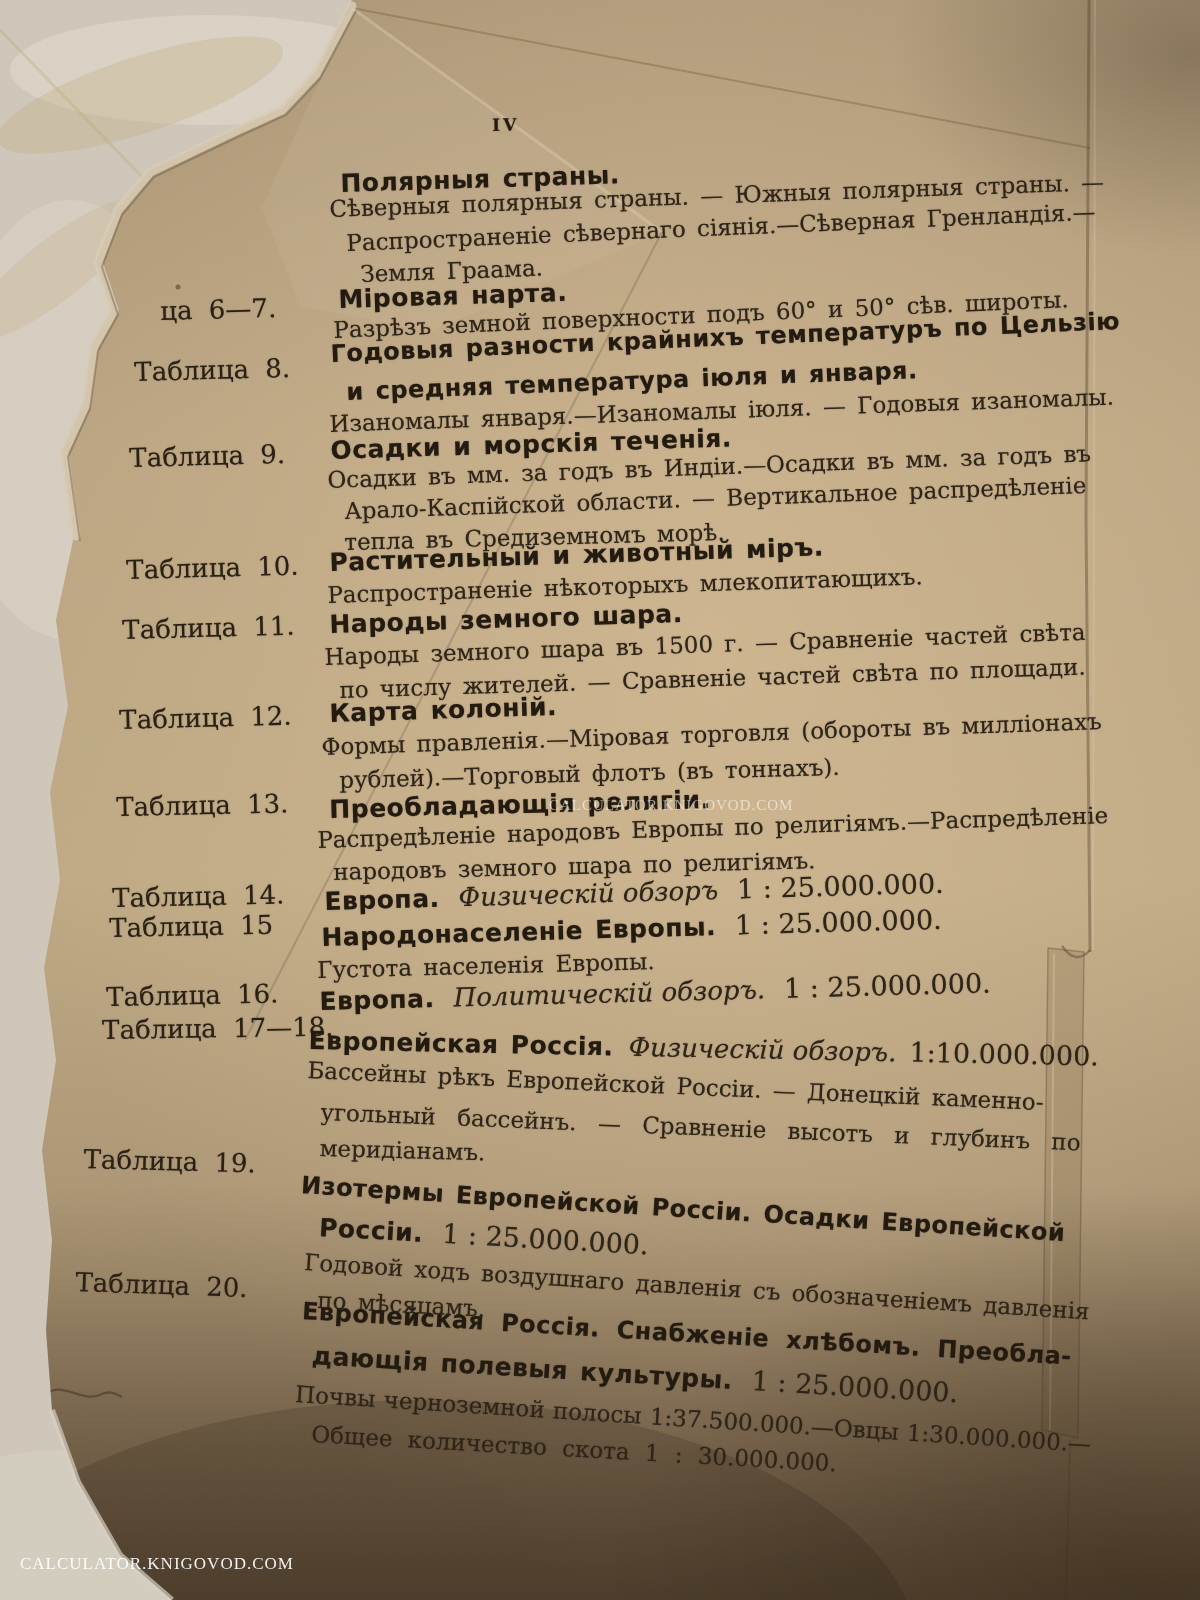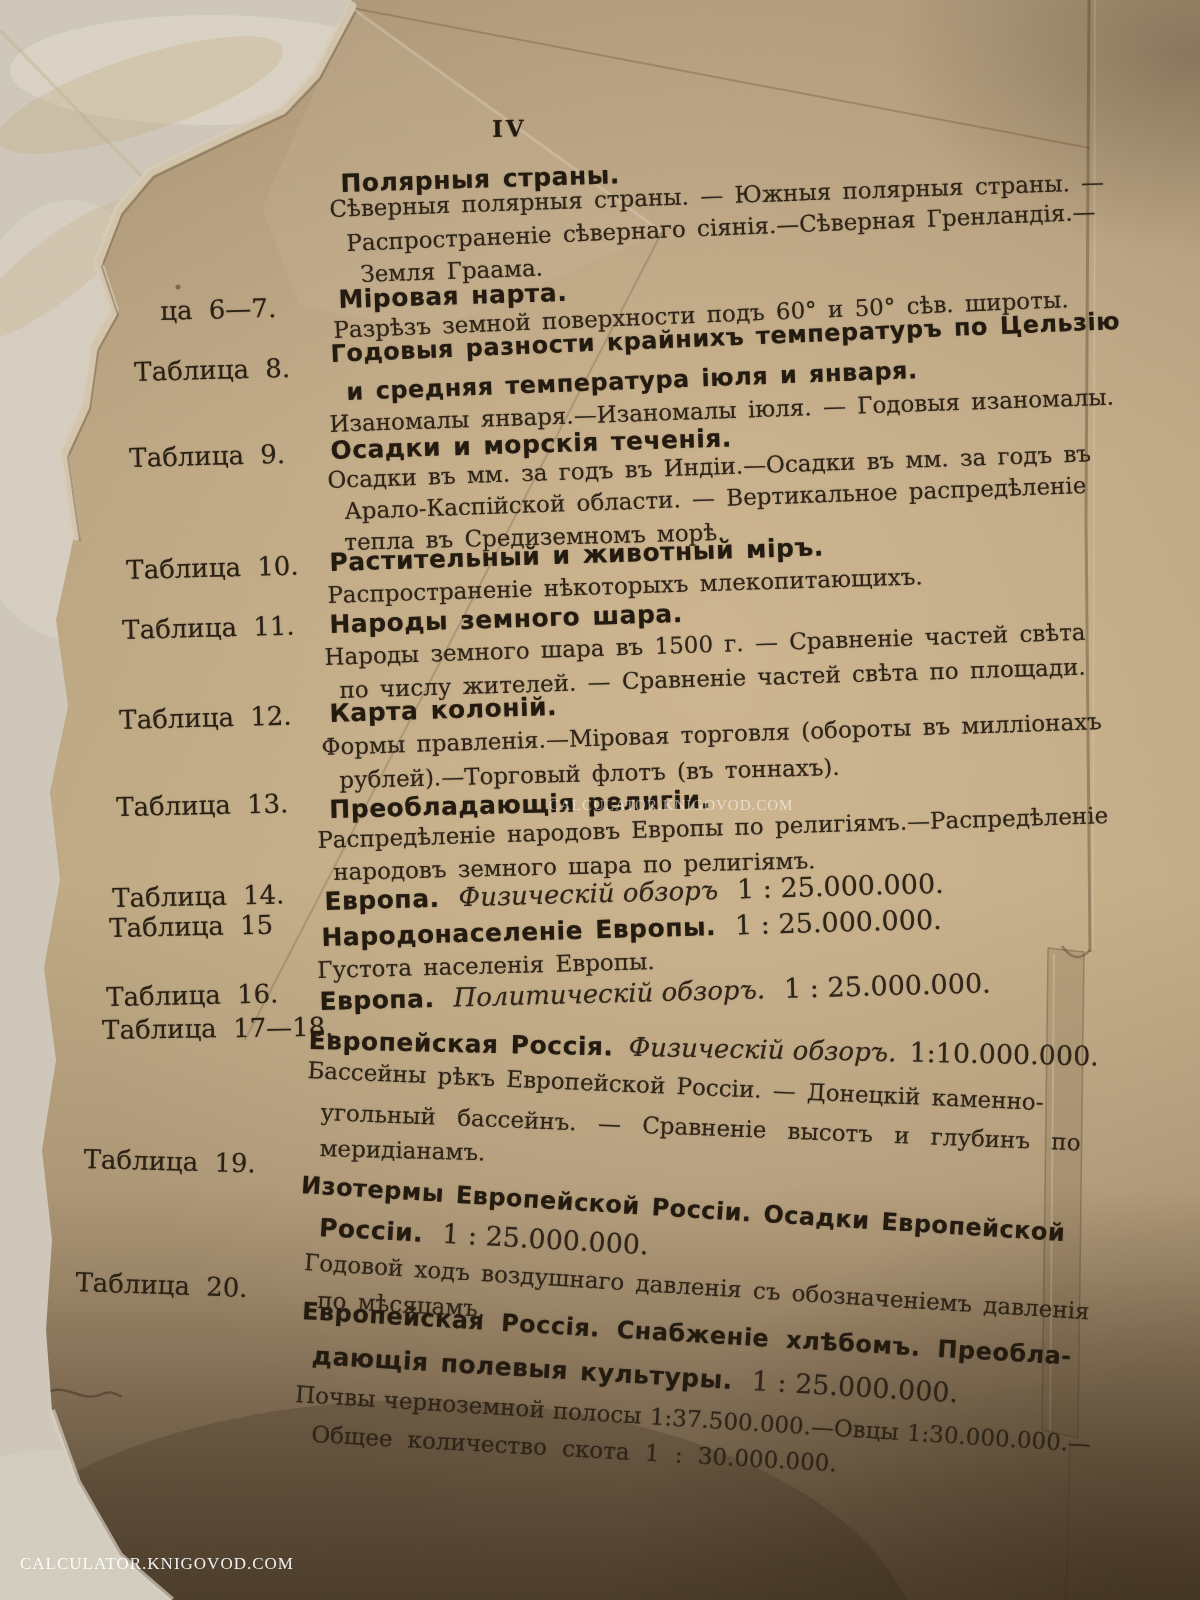--- a/index.html
+++ b/index.html
@@ -15,21 +15,21 @@
     transform-origin:left top;
     color:#2e2418;
     text-shadow:0 0 1.2px rgba(46,36,26,.55);
     line-height:1.1;
   }
   .serif{font-family:"DejaVu Serif", serif;font-size:23px;word-spacing:4px;}
   .label{font-family:"DejaVu Serif", serif;font-size:26px;word-spacing:8px;color:#2a2014;}
   .hbold{font-family:"DejaVu Sans", sans-serif;font-weight:bold;font-size:24px;color:#241b10;letter-spacing:.5px;word-spacing:3px;}
   .ital{font-family:"DejaVu Serif", serif;font-style:italic;font-size:26px;}
   .scale{font-family:"DejaVu Serif", serif;font-size:27px;}
-  .pagenum{font-family:"DejaVu Serif", serif;font-weight:bold;font-size:23px;letter-spacing:3px;color:#241b10;}
+  .pagenum{font-family:"DejaVu Serif", serif;font-weight:bold;font-size:17px;letter-spacing:3px;color:#241b10;}
   .part{margin-right:14px;}
   .part:last-child{margin-right:0;}
   .wm{
     position:absolute;font-family:Liberation Serif, serif;
     white-space:nowrap;text-shadow:none;text-align:right;
   }
   #wm-center{left:549px;top:797px;font-size:15px;letter-spacing:1px;color:rgba(255,255,255,.55);}
   #wm-bottom{left:20px;top:1554px;font-size:17px;letter-spacing:1px;color:rgba(255,255,255,.92);}
 </style>
 </head>

